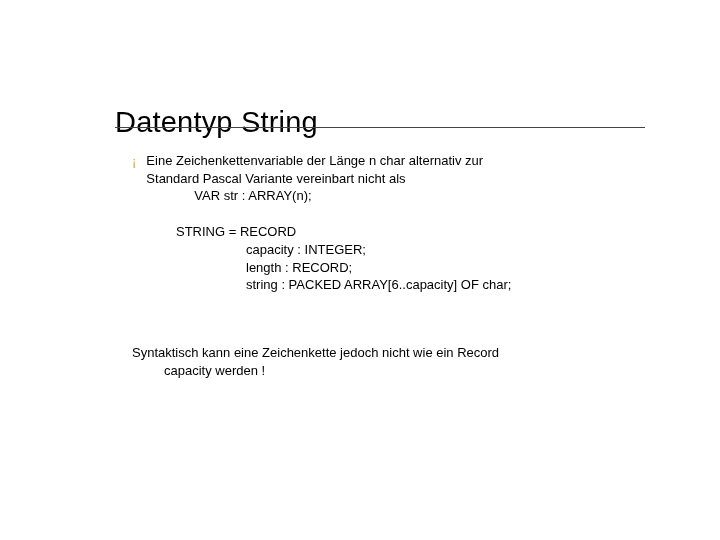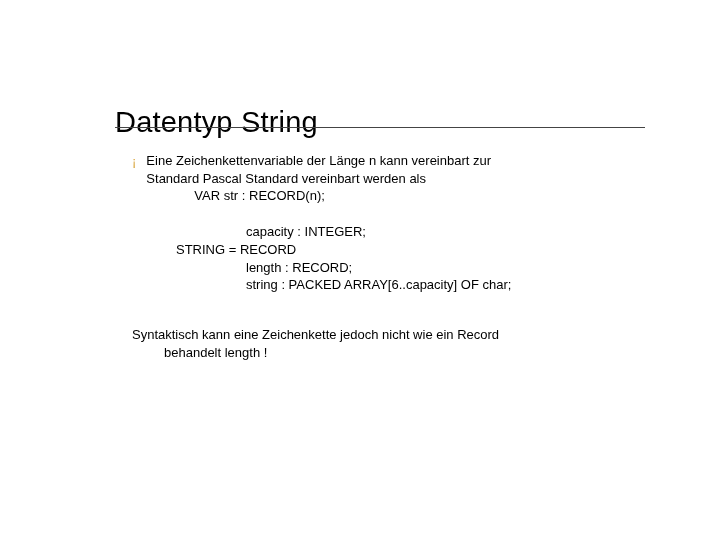--- a/index.html
+++ b/index.html
@@ -68,54 +68,54 @@
     font-size: 13px;
     line-height: 1.38;
   }
   .code-line {
     white-space: pre;
   }
   .code-indent {
     padding-left: 70px;
   }
   .note {
-    margin-top: 14px;
+    margin-top: 32px;
     font-size: 13px;
     line-height: 1.35;
   }
   .note-cont {
     padding-left: 32px;
   }
 </style>
 </head>
 <body>
 
 <div class="slide">
 
   <div class="title">Datentyp String</div>
   <div class="title-underline"></div>
 
   <div class="body">
 
     <div class="bullet-row">
       <span class="bullet">¡</span>
       <div class="para">
-        <div>Eine Zeichenkettenvariable der Länge n kann vereinbart zur</div>
-        <div>Standard Pascal Standard vereinbart werden als</div>
-        <div class="indent-1">VAR str : RECORD(n);</div>
+        <div>Eine Zeichenkettenvariable der Länge n char alternativ zur</div>
+        <div>Standard Pascal Variante vereinbart nicht als</div>
+        <div class="indent-1">VAR str : ARRAY(n);</div>
       </div>
     </div>
 
     <div class="code-block">
+      <div class="code-line">STRING = RECORD</div>
       <div class="code-line code-indent">capacity : INTEGER;</div>
-      <div class="code-line">STRING = RECORD</div>
       <div class="code-line code-indent">length : RECORD;</div>
       <div class="code-line code-indent">string : PACKED ARRAY[6..capacity] OF char;</div>
       <div class="code-line code-indent"> </div>
     </div>
 
     <div class="note">
       <div>Syntaktisch kann eine Zeichenkette jedoch nicht wie ein Record</div>
-      <div class="note-cont">behandelt length !</div>
+      <div class="note-cont">capacity werden !</div>
     </div>
 
   </div>
 </div>
 
 </body></html>

